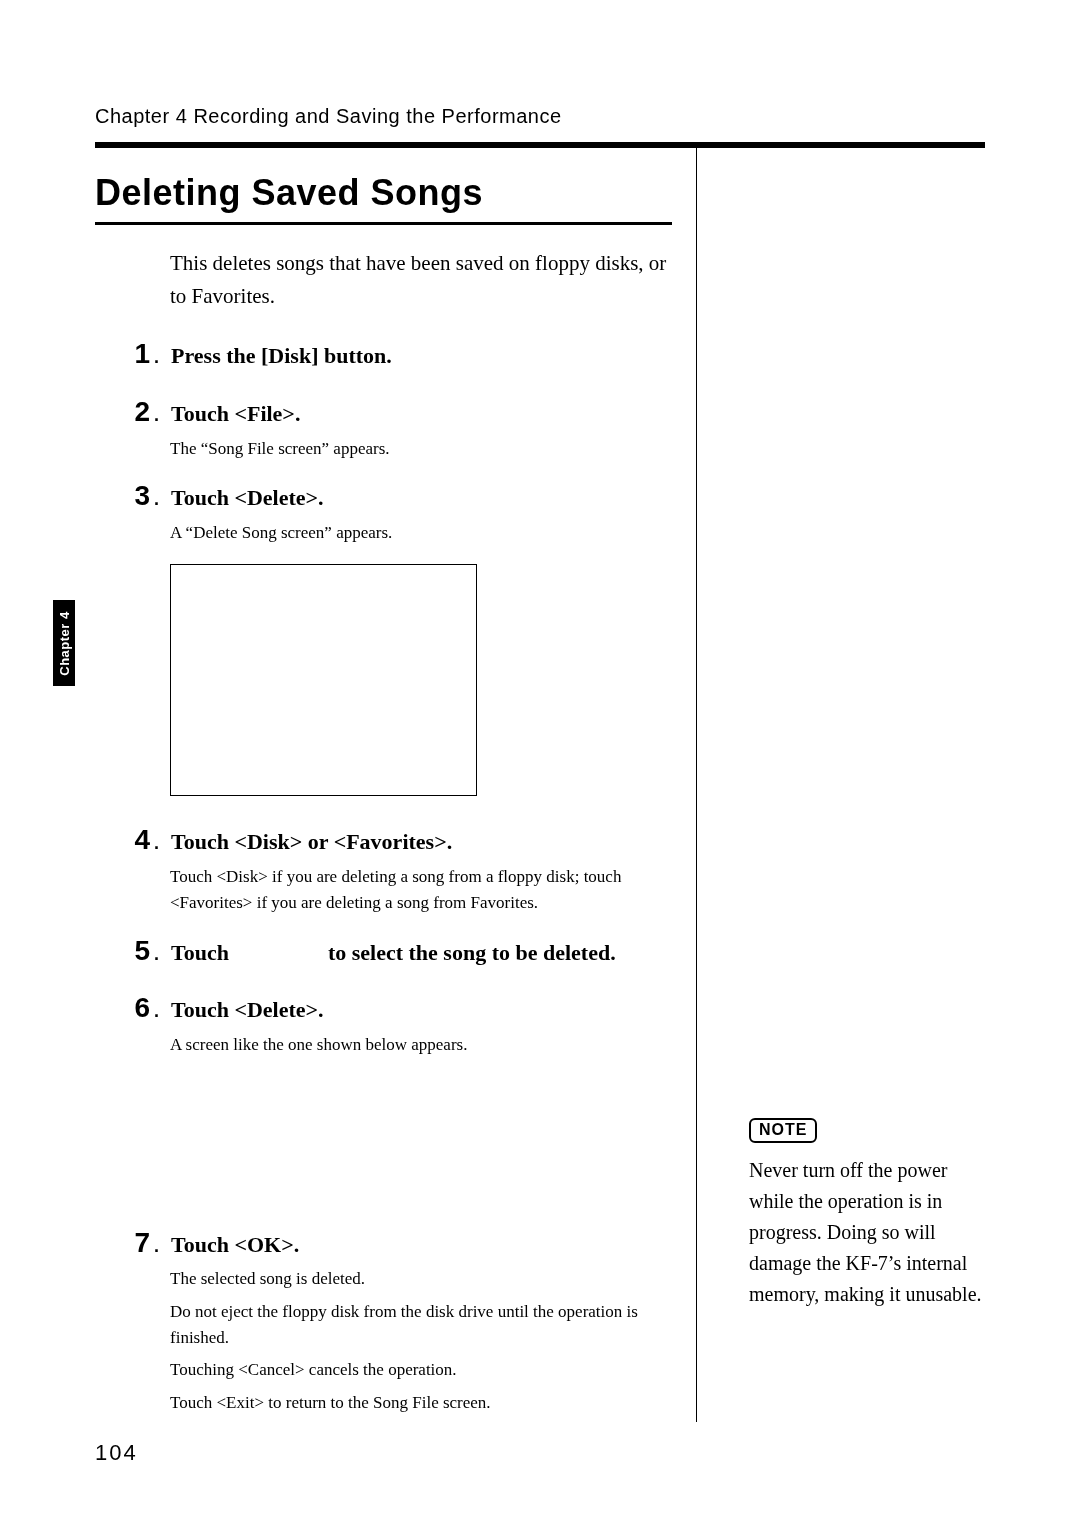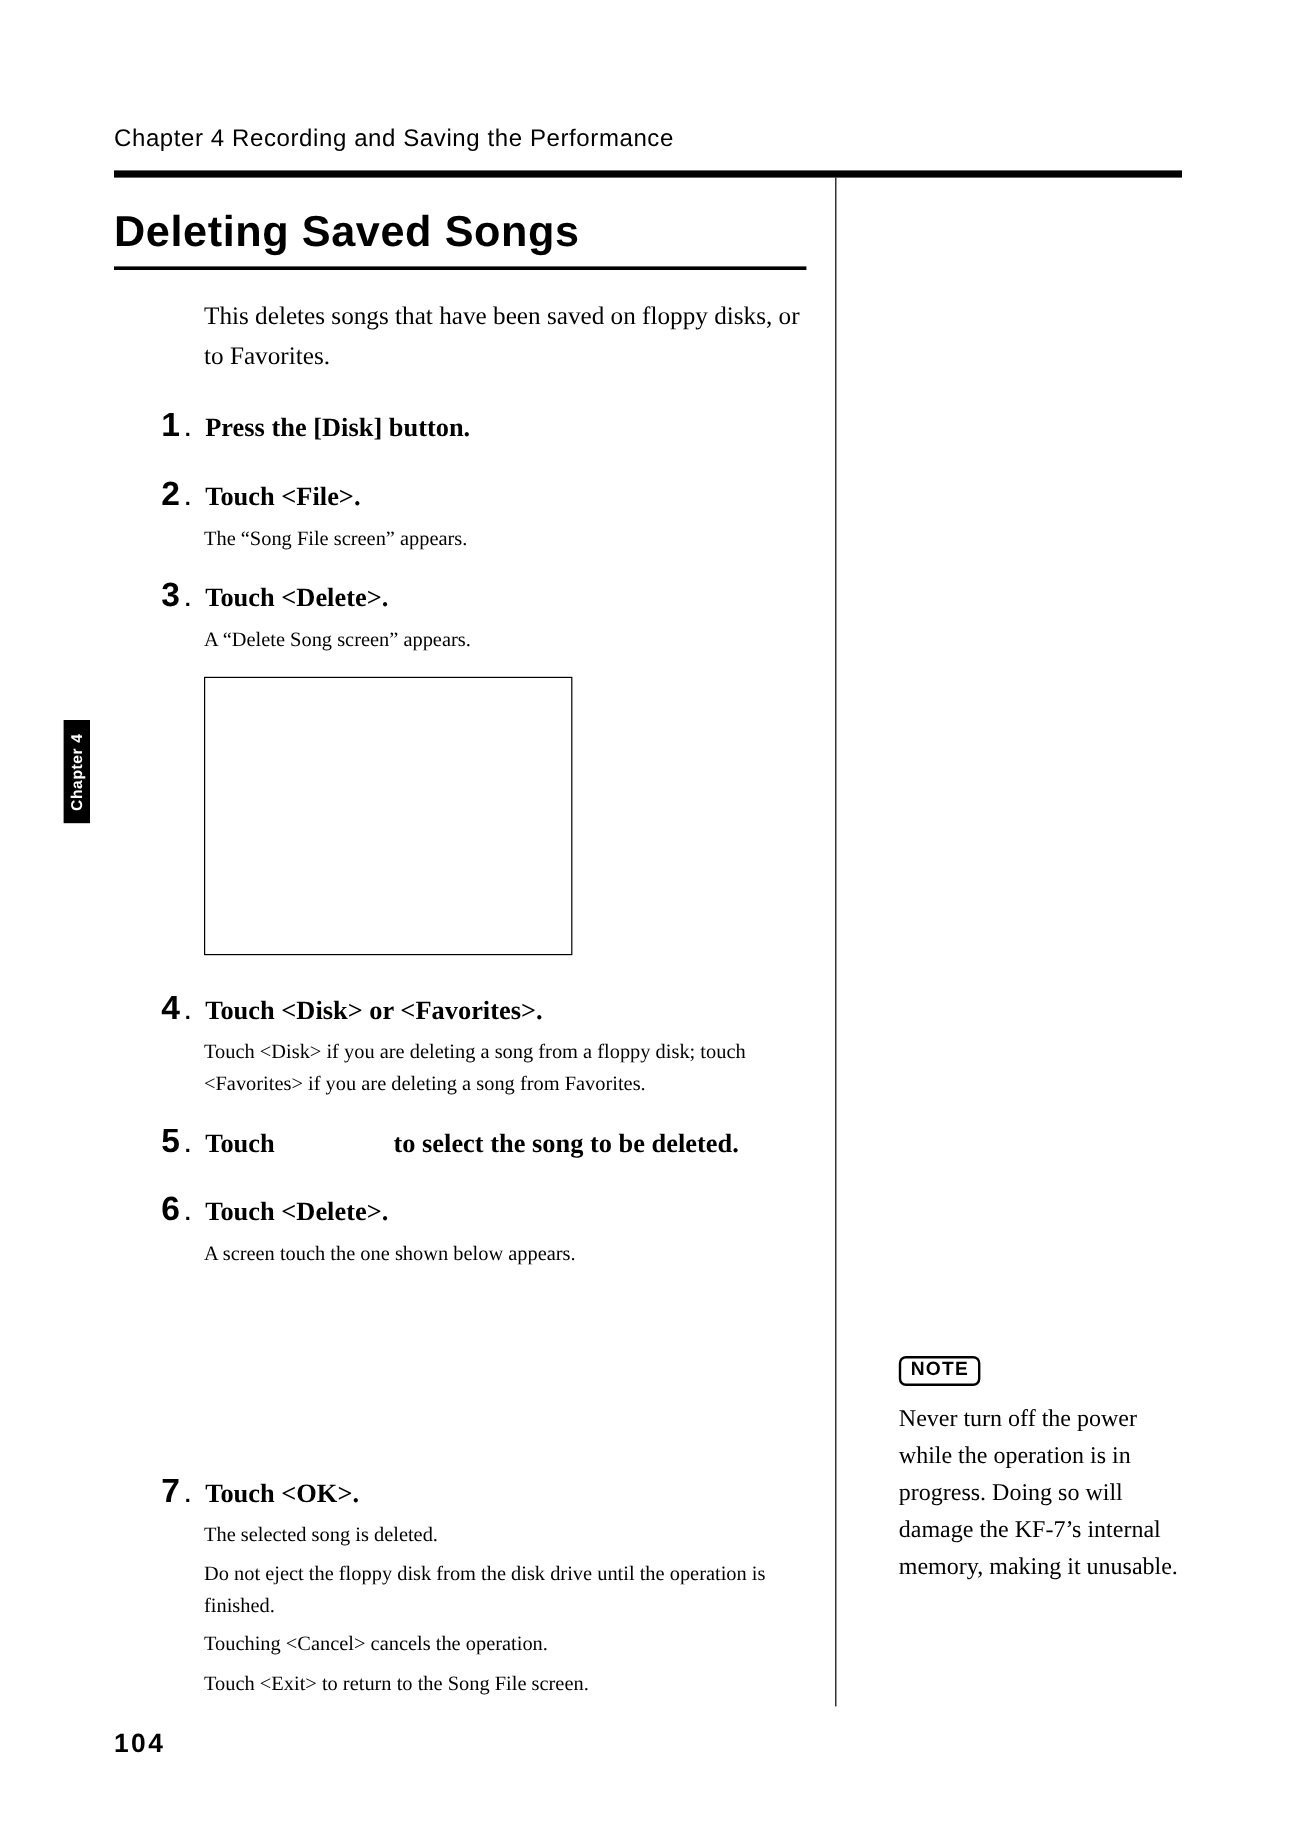--- a/index.html
+++ b/index.html
@@ -141,28 +141,27 @@
   }
   .note-text {
     font-family: Liberation Serif, serif;
     font-size: 20px;
     line-height: 1.55;
     margin-top: 12px;
   }
   .side-note-block {
     position: absolute;
     top: 970px;
-    margin-top: 12px;
   }
   .page-num {
     position: absolute;
     left: 95px;
     bottom: 62px;
     font-family: Arial, Helvetica, sans-serif;
-    font-weight: 700;
+    font-weight: 400;
     font-size: 22px;
     letter-spacing: 2px;
   }
 </style>
 </head>
 <body>
 
 <div class="page">
 
   <div class="chapter-tab">
@@ -222,21 +221,21 @@
             <span>to select the song to be deleted.</span>
           </span>
         </div>
         <div class="step-gap"></div>
 
         <div class="step">
           <span class="step-num">6</span>
           <span class="step-dot">.</span>
           <span class="step-bold">Touch &lt;Delete&gt;.</span>
         </div>
-        <p class="step-note">A screen touch the one shown below appears.</p>
+        <p class="step-note">A screen like the one shown below appears.</p>
 
         <div style="height:150px"></div>
 
         <div class="step">
           <span class="step-num">7</span>
           <span class="step-dot">.</span>
           <span class="step-bold">Touch &lt;OK&gt;.</span>
         </div>
         <p class="step-note" style="margin-bottom:6px">The selected song is deleted.</p>
         <p class="step-note" style="margin-top:0;margin-bottom:6px">Do not eject the floppy disk from the disk drive until the operation is finished.</p>

